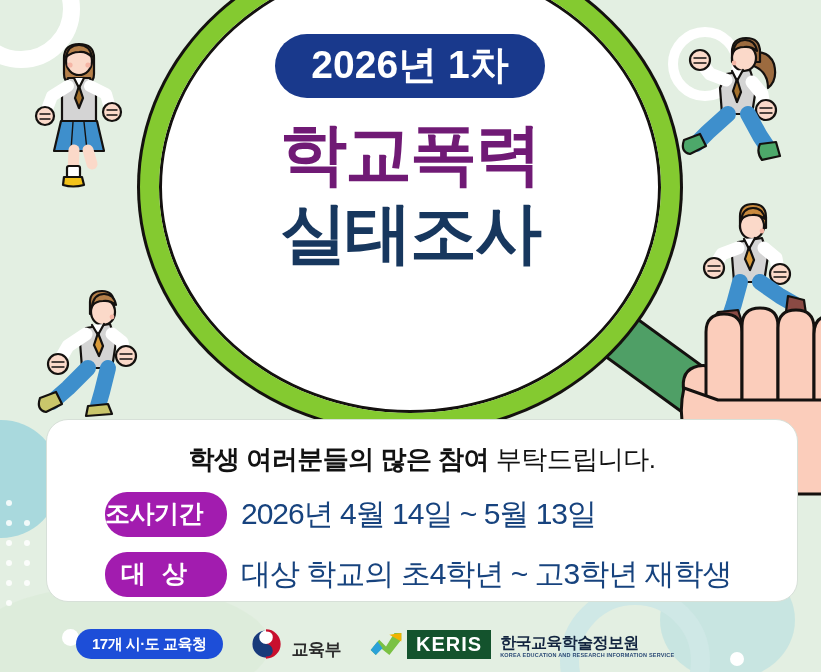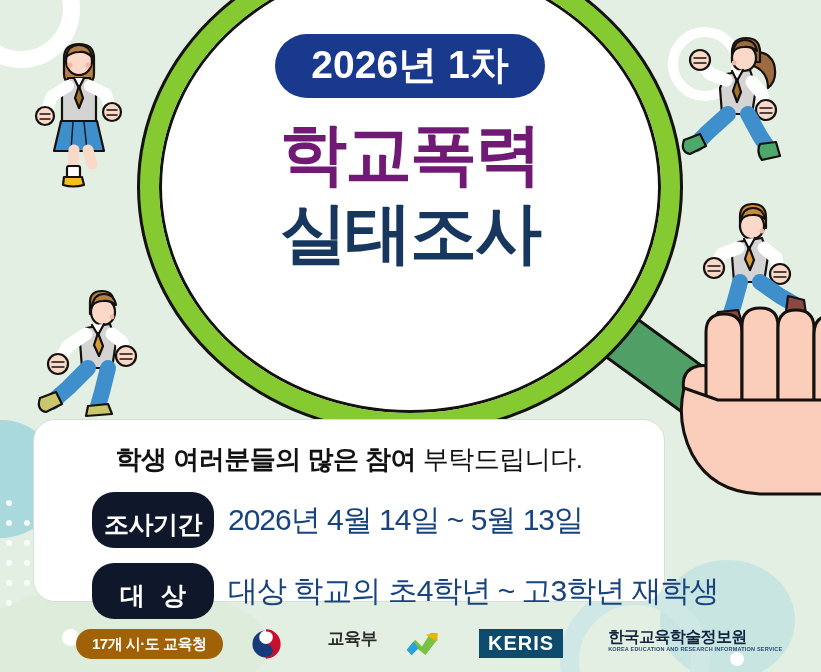--- a/index.html
+++ b/index.html
@@ -161,22 +161,22 @@
     letter-spacing: -2px;
     white-space: nowrap;
   }
 
   
   .character { position: absolute; }
 
   
   .info-panel {
     position: absolute;
-    left: 33px; top: 419px;
-    width: 632px; height: 183px;
+    left: 46px; top: 419px;
+    width: 752px; height: 183px;
     background: #ffffff;
     border: 1px solid #d7e0d8;
     border-radius: 22px;
     box-sizing: border-box;
     padding: 22px 0 0 0;
   }
   .headline {
     text-align: center;
     font-size: 26px;
     color: #121212;
@@ -186,29 +186,28 @@
   .headline .hl-strong { font-weight: bold; }
   .headline .hl-normal { font-weight: normal; }
 
   .info-row {
     display: flex;
     align-items: center;
     margin-top: 15px;
     padding-left: 58px;
   }
   .info-pill {
-    background: #0f172a;
+    background: #a21caf;
     color: #ffffff;
     border-radius: 22px;
     font-size: 25px;
     font-weight: bold;
     line-height: 1;
-    padding: 20px 0 11px;
+    padding: 9px 0 11px;
     width: 122px;
-    text-align: center;
     letter-spacing: -0.5px;
     flex: none;
   }
   .info-pill.spaced { letter-spacing: 16px; text-indent: 16px; }
   .info-value {
     margin-left: 14px;
     font-size: 30px;
     color: #17437e;
     letter-spacing: -1px;
     white-space: nowrap;
@@ -219,53 +218,52 @@
   .footer {
     position: absolute;
     left: 0; top: 618px;
     width: 821px; height: 52px;
     display: flex;
     align-items: center;
     padding-left: 76px;
     box-sizing: border-box;
   }
   .footer-pill {
-    background: #a16207;
+    background: #1d4ed8;
     color: #ffffff;
     border-radius: 16px;
     font-size: 15px;
     font-weight: bold;
     padding: 7px 16px 8px;
     line-height: 1;
     white-space: nowrap;
     letter-spacing: -0.5px;
   }
   .logo-group {
     display: flex;
-    align-items: flex-start;
+    align-items: flex-end;
     margin-left: 26px;
     white-space: nowrap;
-    gap: 36px;
   }
   .logo-group .logo-text {
     font-size: 17px;
     font-weight: bold;
     color: #2a2a2a;
     margin-left: 9px;
     letter-spacing: -0.5px;
   }
   .logo-group.nypi { margin-left: 30px; }
   .logo-group.nypi .logo-text {
     font-size: 16px;
     color: #12243f;
     margin-left: 6px;
   }
   .logo-group.keris { margin-left: 28px; }
   .keris-box {
-    background: #0c4a6e;
+    background: #14532d;
     color: #ffffff;
     font-size: 20px;
     font-weight: bold;
     letter-spacing: 1px;
     padding: 4px 9px 5px;
     line-height: 1;
     margin-left: 4px;
   }
   .keris-names { margin-left: 9px; line-height: 1.05; }
   .keris-kr {

